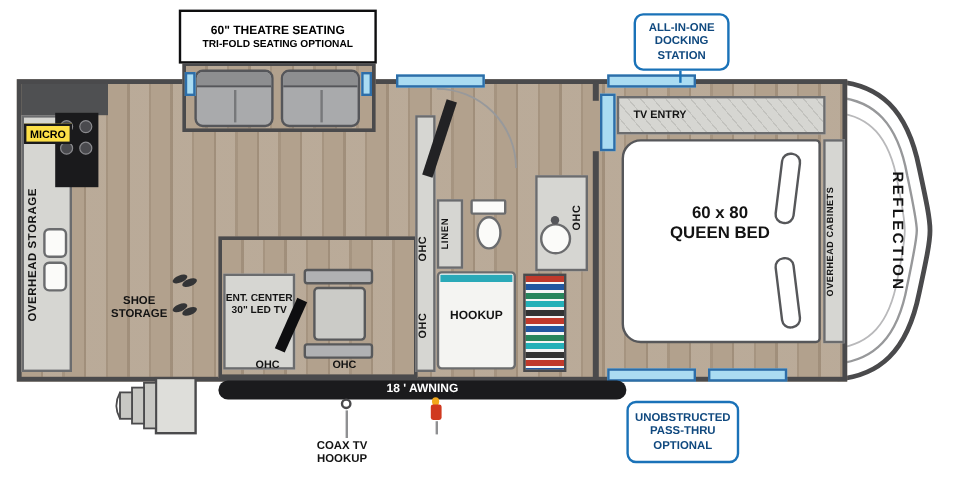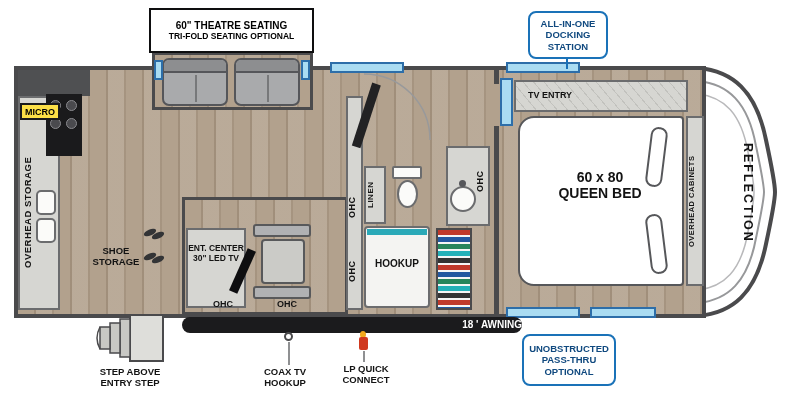--- a/index.html
+++ b/index.html
@@ -140,41 +140,37 @@
   <div class="lbl" style="left:545px; top:170px; width:110px; font-size:14px;">60 x 80
 QUEEN BED</div>
   <div class="abs" style="left:648px; top:127px; width:17px; height:60px; background:#fff; border:2px solid #56575a;
        border-radius:8px; transform:rotate(7deg); z-index:4;"></div>
   <div class="abs" style="left:648px; top:214px; width:17px; height:60px; background:#fff; border:2px solid #56575a;
        border-radius:8px; transform:rotate(-7deg); z-index:4;"></div>
   <div class="furn" style="left:686px; top:116px; width:18px; height:170px; z-index:3;"></div>
   <div class="vlbl" style="left:687px; top:120px; width:16px; height:162px; font-size:7.5px;">OVERHEAD CABINETS</div>
 
   <div class="abs" style="left:182px; top:317px; width:340px; height:16px; background:#1b1b1d; border-radius:8px; z-index:5;">
-    <div style="width:100%; text-align:right; color:#fff; font-size:10px; font-weight:bold; line-height:16px;">18 ' AWNING</div>
+    <div style="width:100%; text-align:center; color:#fff; font-size:10px; font-weight:bold; line-height:16px;">18 ' AWNING</div>
   </div>
 
   <svg class="abs" style="left:92px; top:314px; z-index:5;" width="74" height="50" viewBox="0 0 74 50">
     <rect x="38" y="1" width="33" height="46" fill="#dededa" stroke="#4a4a4c" stroke-width="2"></rect>
     <rect x="28" y="5" width="10" height="38" fill="#c8c8c4" stroke="#4a4a4c" stroke-width="1.5"></rect>
     <rect x="18" y="9" width="10" height="30" fill="#c8c8c4" stroke="#4a4a4c" stroke-width="1.5"></rect>
     <rect x="8" y="13" width="10" height="22" fill="#c8c8c4" stroke="#4a4a4c" stroke-width="1.5"></rect>
     <path d="M8,13 Q2,24 8,35" fill="none" stroke="#4a4a4c" stroke-width="1.5"></path>
   </svg>
-  <div class="lbl" style="left:82px; top:367px; width:96px; font-size:9.5px;">STEP ABOVE
-ENTRY STEP</div>
 
   <div class="abs" style="left:284px; top:332px; width:9px; height:9px; background:#fff; border:2px solid #4a4a4c; border-radius:50%; z-index:6;"></div>
   <div class="abs" style="left:288px; top:342px; width:2px; height:23px; background:#8f9092; z-index:5;"></div>
   <div class="lbl" style="left:248px; top:367px; width:74px; font-size:9.5px;">COAX TV
 HOOKUP</div>
 
   <div class="abs" style="left:360px; top:331px; width:6px; height:7px; background:#f2a81c; border-radius:50%; z-index:6;"></div>
   <div class="abs" style="left:359px; top:337px; width:9px; height:13px; background:#d0391f; border-radius:2px; z-index:6;"></div>
   <div class="abs" style="left:363px; top:351px; width:2px; height:11px; background:#8f9092; z-index:5;"></div>
-  <div class="lbl" style="left:330px; top:364px; width:72px; font-size:9.5px;">LP QUICK
-CONNECT</div>
 
   <div class="blue-box" style="left:522px; top:334px; width:94px; height:52px; font-size:9.5px;">UNOBSTRUCTED
 PASS-THRU
 OPTIONAL</div>
 
 </div>
 
 </body></html>

